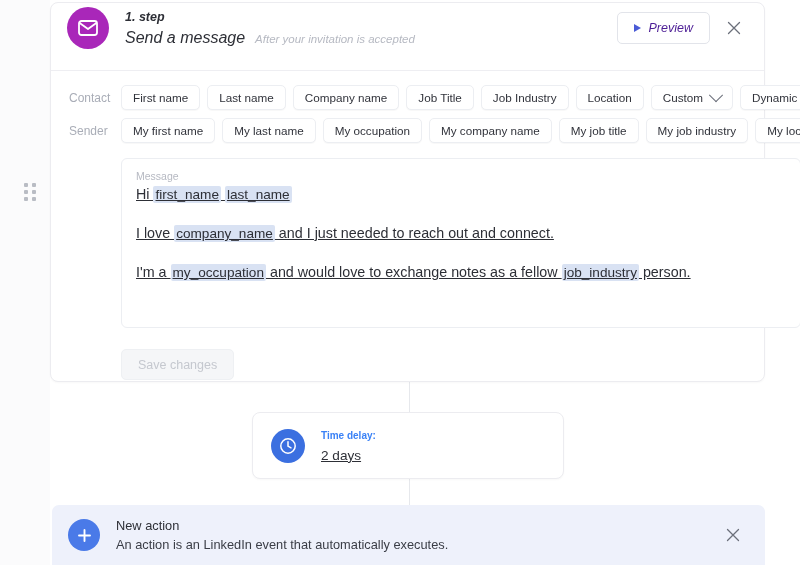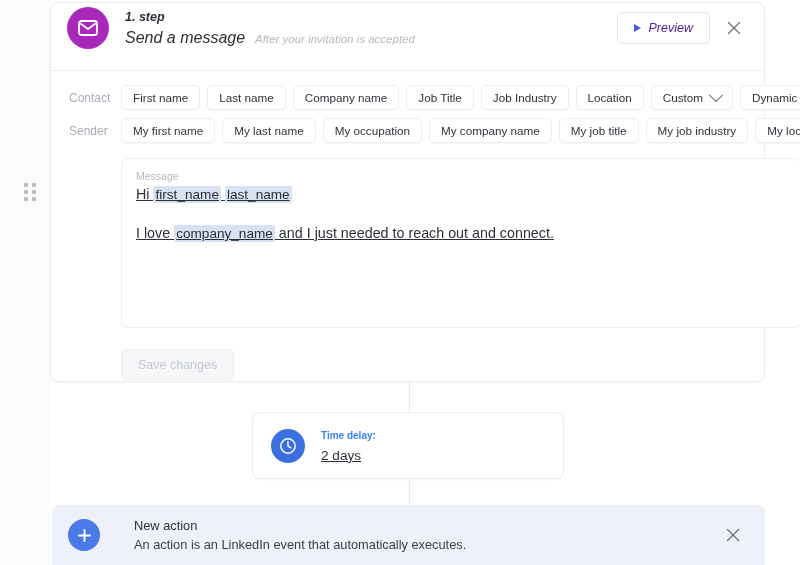--- a/index.html
+++ b/index.html
@@ -288,21 +288,20 @@
     left: 52px;
     top: 505px;
     width: 713px;
     height: 60px;
     background: #eef1fb;
     border-radius: 7px 7px 0 0;
     box-sizing: border-box;
     display: flex;
     align-items: center;
     padding: 0 22px 0 16px;
-    gap: 18px;
   }
   .na-icon {
     width: 32px; height: 32px;
     border-radius: 50%;
     background: #4a7ae8;
     display: flex;
     align-items: center;
     justify-content: center;
     margin-right: 16px;
     flex: 0 0 auto;
@@ -436,20 +435,23 @@
 
   <div class="message-box">
     <div class="message-label">Message</div>
     <div class="message-body">
       <div class="message-line">
         <span>Hi </span><span class="var-token">first_name</span><span> </span><span class="var-token">last_name</span>
       </div>
       <div class="message-line">
         <span>I love </span><span class="var-token">company_name</span><span> and I just needed to reach out and connect.</span>
       </div>
+      <div class="message-line">
+        <span>I'm a </span><span class="var-token">my_occupation</span><span> and would love to exchange notes as a fellow </span><span class="var-token">job_industry</span><span> person.</span>
+      </div>
     </div>
   </div>
 
   <div class="save-btn">
     <span>Save changes</span>
   </div>
 </div>
 
 <div class="delay-card">
   <div class="delay-icon">

